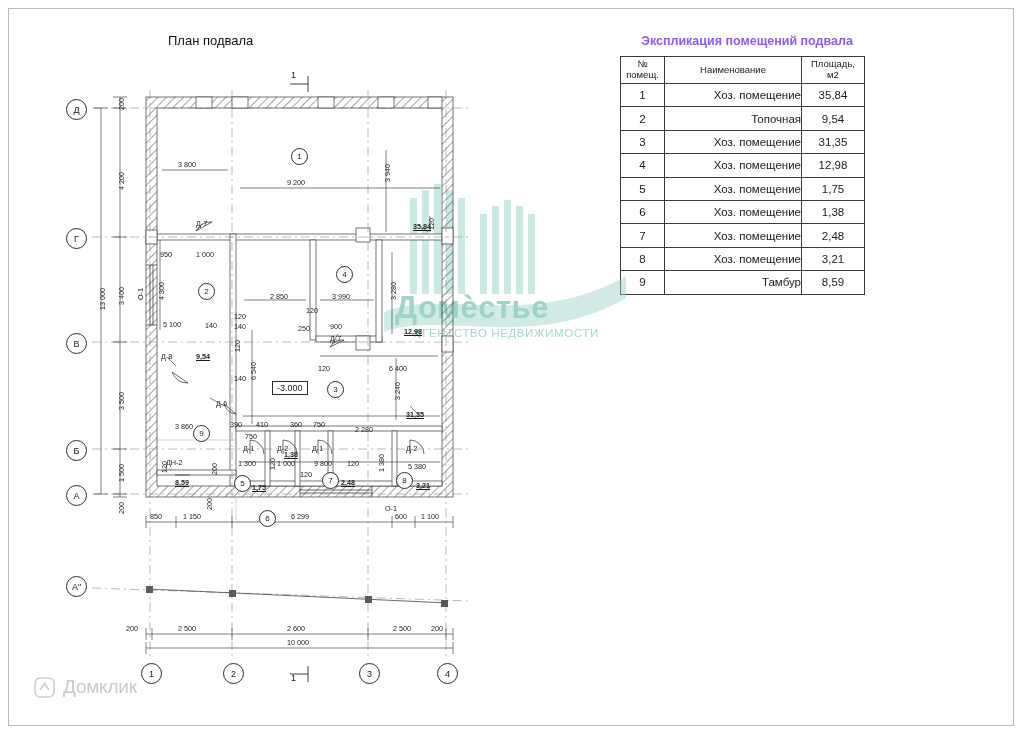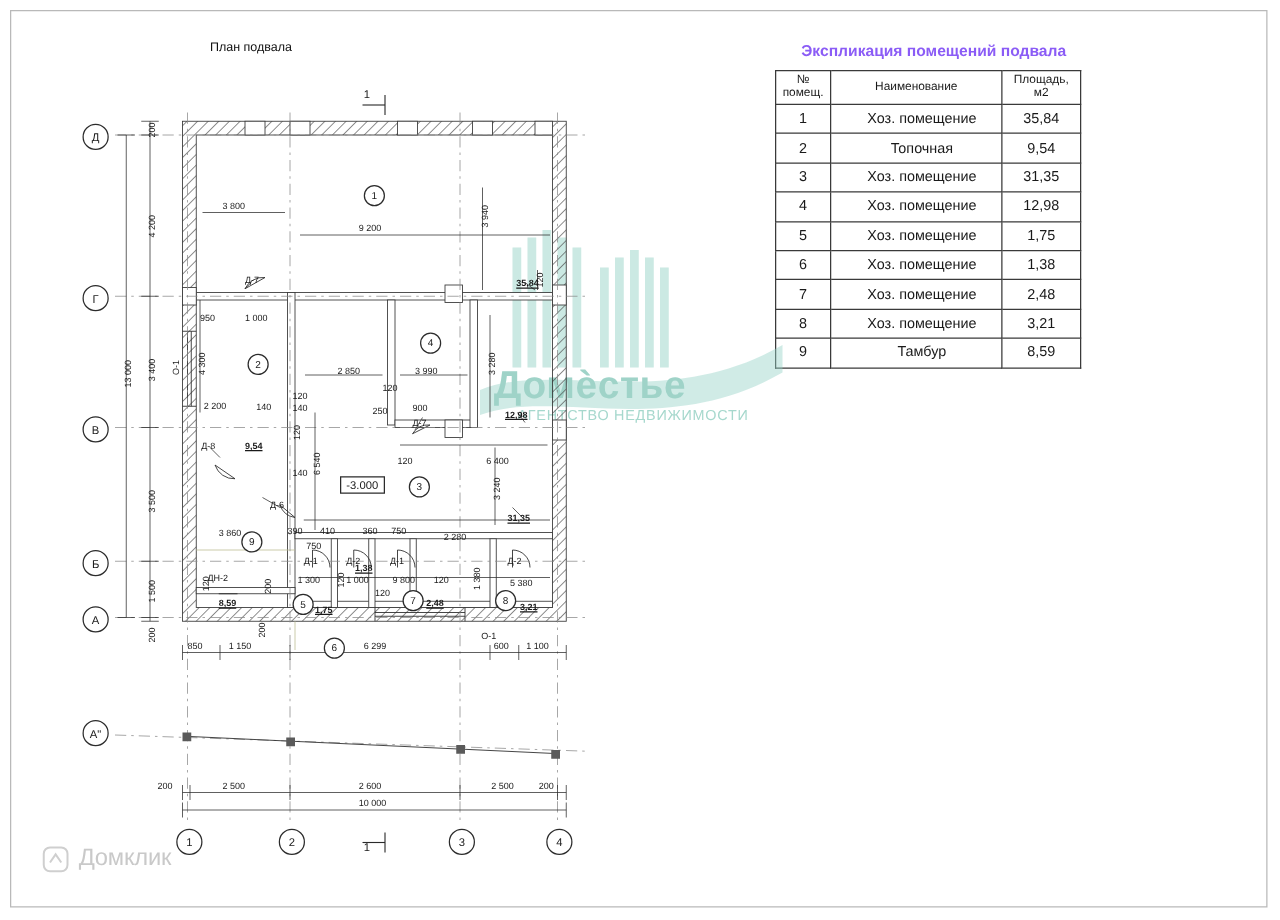--- a/index.html
+++ b/index.html
@@ -2,30 +2,30 @@
 <html><head>
 <meta charset="utf-8">
 <style>
   html,body{margin:0;padding:0;background:#fff;}
   body{width:1024px;height:736px;position:relative;overflow:hidden;font-family:"Liberation Sans",sans-serif;color:#1a1a1a;}
 
   .sheet{position:absolute;left:0;top:0;width:1024px;height:736px;}
   .frame{position:absolute;left:8px;top:8px;width:1006px;height:718px;border:1px solid #b9b9b9;box-sizing:border-box;}
 
   
-  .plan-title{position:absolute;left:168px;top:33px;font-size:10px;color:#111;}
+  .plan-title{position:absolute;left:168px;top:33px;font-size:13px;color:#111;}
   .table-title{position:absolute;left:641px;top:34px;font-size:12.5px;font-weight:bold;color:#8b5cf6;}
 
   
   .exp-table{position:absolute;left:620px;top:56px;border-collapse:collapse;font-size:11.5px;}
   .exp-table th,.exp-table td{border:1px solid #3a3a3a;padding:0;}
   .exp-table th{font-weight:normal;font-size:9.5px;line-height:1.12;text-align:center;height:26px;}
   .exp-table td{height:22.4px;}
   .c-num{width:43px;text-align:center;}
-  .c-name{width:127px;text-align:center;padding-left:9px !important;}
+  .c-name{width:127px;text-align:right;padding-left:9px !important;}
   .c-area{width:62px;text-align:center;}
 
   
   .wm{position:absolute;left:382px;top:180px;width:250px;height:180px;opacity:.55;}
   .wm-txt{position:absolute;left:395px;top:290px;font-size:31px;font-weight:bold;color:#9fd3c8;letter-spacing:.5px;}
   .wm-sub{position:absolute;left:414px;top:327px;font-size:11.5px;color:#a6d8cd;letter-spacing:.6px;}
 
   .domclick{position:absolute;left:34px;top:676px;display:flex;align-items:center;gap:8px;color:#c9c9c9;}
   .domclick .dc-txt{font-size:19px;font-weight:normal;letter-spacing:-.2px;}
 
@@ -396,21 +396,21 @@
   <div class="lbl" style="left:431px;top:624px">200</div>
   <div class="lbl" style="left:287px;top:638px">10 000</div>
 
   <div class="lbl" style="left:178px;top:160px">3 800</div>
   <div class="lbl" style="left:287px;top:178px">9 200</div>
   <div class="lbl rot" style="left:383px;top:182px">3 940</div>
   <div class="lbl rot" style="left:427px;top:230px">120</div>
   <div class="lbl" style="left:160px;top:250px">950</div>
   <div class="lbl" style="left:196px;top:250px">1 000</div>
   <div class="lbl rot" style="left:157px;top:300px">4 300</div>
-  <div class="lbl" style="left:163px;top:320px">2 200</div>
+  <div class="lbl" style="left:163px;top:320px">5 100</div>
   <div class="lbl" style="left:205px;top:321px">140</div>
   <div class="lbl" style="left:234px;top:312px">120</div>
   <div class="lbl" style="left:234px;top:322px">140</div>
   <div class="lbl" style="left:270px;top:292px">2 850</div>
   <div class="lbl" style="left:332px;top:292px">3 990</div>
   <div class="lbl" style="left:306px;top:306px">120</div>
   <div class="lbl rot" style="left:389px;top:300px">3 280</div>
   <div class="lbl rot" style="left:249px;top:380px">6 540</div>
   <div class="lbl" style="left:298px;top:324px">250</div>
   <div class="lbl" style="left:330px;top:322px">900</div>

